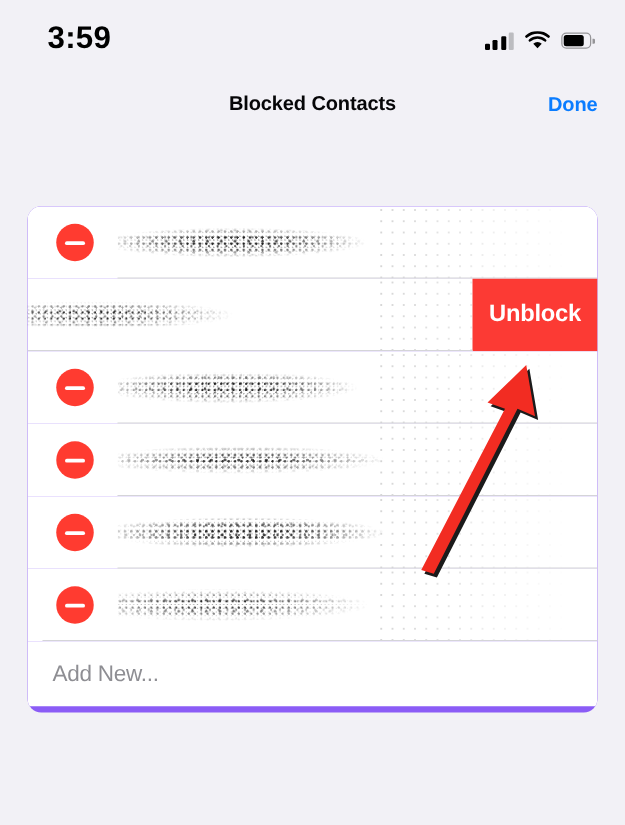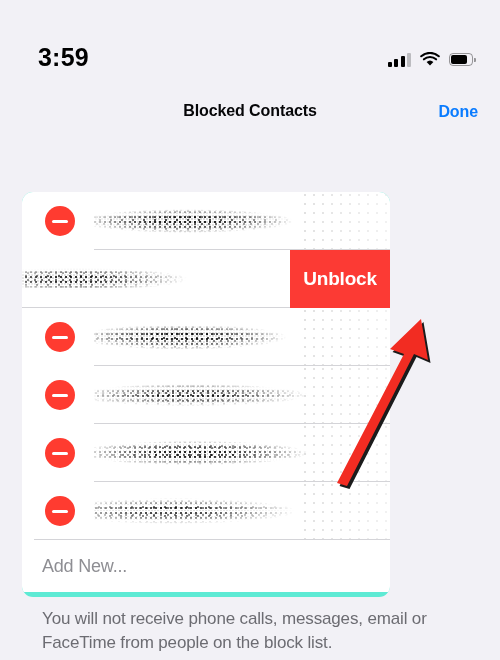--- a/index.html
+++ b/index.html
@@ -4,21 +4,21 @@
 <style>
   html,body{margin:0;padding:0;}
   body{
     width:500px;height:660px;
     background:#F2F1F6;
     font-family:"Liberation Sans", sans-serif;
     -webkit-font-smoothing:antialiased;
     overflow:hidden;
     position:relative;
   }
-  .screen{position:absolute;inset:0;margin-top:27px;}
+  .screen{position:absolute;inset:0;}
 
   
   .statusbar{
     position:absolute;top:0;left:0;width:500px;height:60px;
   }
   .status-time{
     position:absolute;left:38px;top:16px;
     font-size:25px;font-weight:bold;color:#000;letter-spacing:0.2px;
   }
   .status-icons{
@@ -55,22 +55,22 @@
     letter-spacing:-0.1px;
   }
   .nav-done{
     position:absolute;right:22px;top:14px;
     font-size:16px;font-weight:bold;color:#0A7CFF;letter-spacing:-0.1px;
     cursor:pointer;
   }
 
   
   .card{
-    position:absolute;left:22px;top:165px;width:368px;height:405px;
-    background:#5eead4;border-radius:11px;overflow:hidden;
+    position:absolute;left:22px;top:165px;width:456px;height:405px;
+    background:#8b5cf6;border-radius:11px;overflow:hidden;
   }
   .row{
     position:relative;height:58px;display:flex;align-items:center;
     background:#fff;
   }
   .row .minus{
     position:absolute;left:23px;top:14px;
     width:30px;height:30px;border-radius:50%;
     background:#FF3B30;cursor:pointer;
   }
@@ -272,21 +272,20 @@
       </div>
       <div class="speckle"></div>
       <div class="sep full"></div>
     </div>
 
     <div class="addnew">
       <span>Add New...</span>
     </div>
   </div>
 
-  <div class="footer">You will not receive phone calls, messages, email or FaceTime from people on the block list.</div>
 
   <div class="arrow-layer">
     <svg width="500" height="660" viewBox="0 0 500 660">
       <g transform="translate(2.5,3)">
         <path d="M337 456 L404 327 L390 322 L421 292 L428 333 L414 327 L347 459 Z" fill="#1b1b1b"></path>
       </g>
       <path d="M337 456 L404 327 L390 322 L421 292 L428 333 L414 327 L347 459 Z" fill="#F22C22"></path>
     </svg>
   </div>
 

